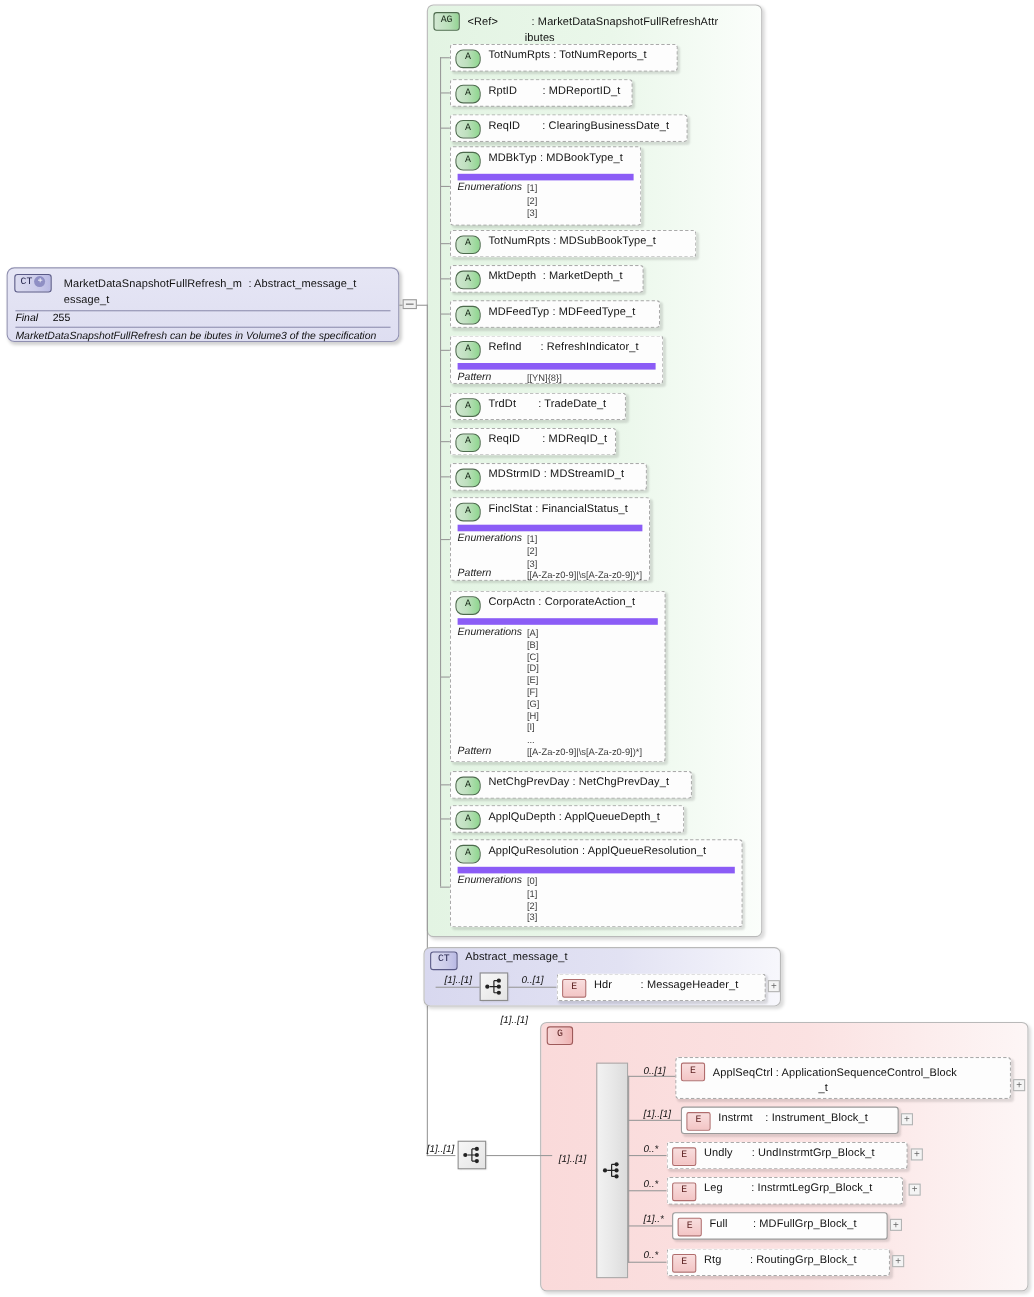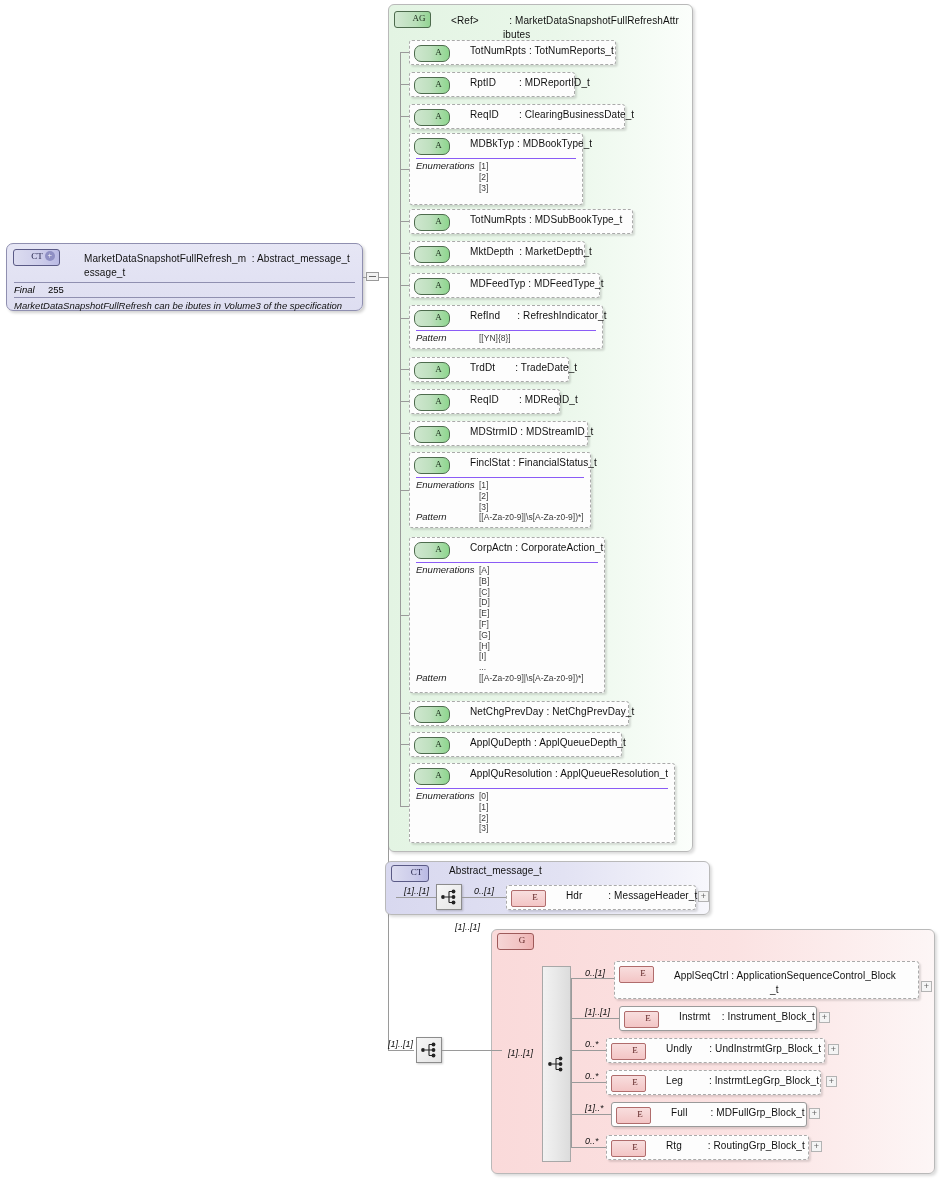--- a/index.html
+++ b/index.html
@@ -14,26 +14,25 @@
   .node{
     position:absolute;box-sizing:border-box;
     background:#fdfdfd;
     border:1px dashed #aaa;
     border-radius:3px;
     box-shadow:2px 2px 2px rgba(0,0,0,.12);
   }
   .node.solid{border-style:solid;border-color:#9a9a9a;}
   .node-hd{display:flex;align-items:flex-start;padding:3px 5px 2px 4px;}
   .badge{
-    flex:0 0 auto;width:21px;height:15px;margin-top:1px;margin-right:20px;
+    flex:0 0 auto;width:21px;height:15px;margin-top:1px;margin-right:7px;
     border:1px solid #4d6b4d;border-radius:7px;
     font-size:9px;line-height:13px;text-align:center;color:#1b2a1b;
-    font-family:Liberation Serif, serif;
+    font-family:Liberation Mono, monospace;
     background:linear-gradient(to right,#cfe7cf 0%,#bfe0bf 45%,#8ed68e 100%);
-    padding-left:13px;
   }
   .badge.ag{
     border-radius:3px;width:22px;
     background:linear-gradient(to right,#d3e8d3 0%,#b9dfb9 60%,#93d493 100%);
   }
   .badge.ct{
     border-radius:3px;width:23px;color:#22224a;border-color:#5a5a86;
     background:linear-gradient(to right,#dcdcf0 0%,#ccccea 60%,#b9b9e4 100%);
   }
   .badge.ct-plus{width:32px;}
@@ -44,21 +43,21 @@
   .badge.e{
     border-radius:2px;width:20px;color:#5a1f1f;border-color:#b06c6c;
     background:linear-gradient(to bottom,#f8dede 0%,#f3c5c5 100%);
   }
   .nm{
     font-size:10px;color:#111;line-height:13.5px;white-space:pre;
     font-family:"Liberation Sans",sans-serif;letter-spacing:.1px;
   }
 
   
-  .facets{border-top:1px solid #8b5cf6;margin:1px 6px 3px 6px;padding-top:2px;}
+  .facets{border-top:6px solid #8b5cf6;margin:1px 6px 3px 6px;padding-top:2px;}
   .facet{display:flex;font-size:9.5px;line-height:10.8px;color:#1a1a1a;}
   .facet .fk{font-style:italic;width:63px;flex:0 0 63px;font-size:9.5px;}
   .facet .fv{color:#3d3d3d;font-size:8.5px;}
   .enum-list{font-size:8.5px;line-height:10.8px;color:#3d3d3d;}
 
   
   .plus{
     position:absolute;width:11px;height:11px;border:1px solid #b3b3b3;
     background:#f4f4f4;font-size:9px;line-height:9px;text-align:center;
     color:#666;box-sizing:border-box;

